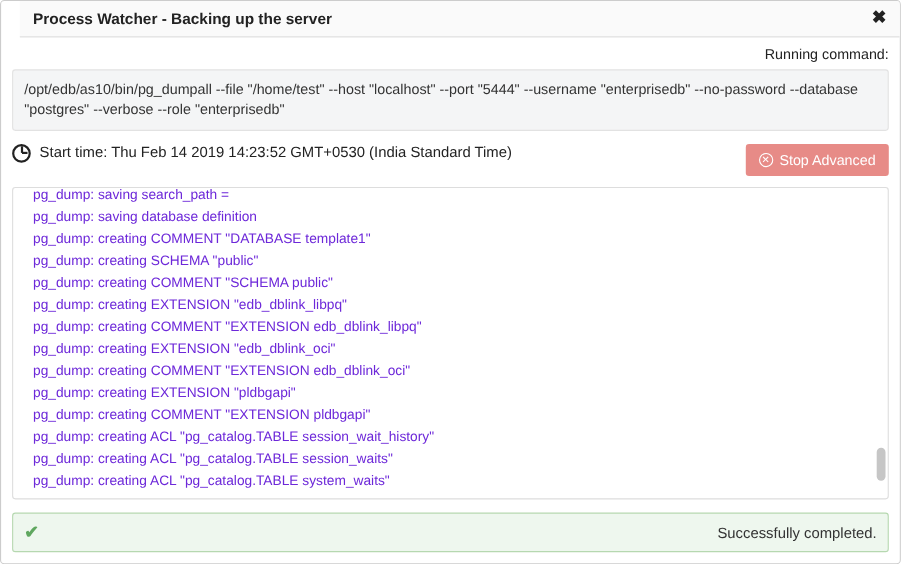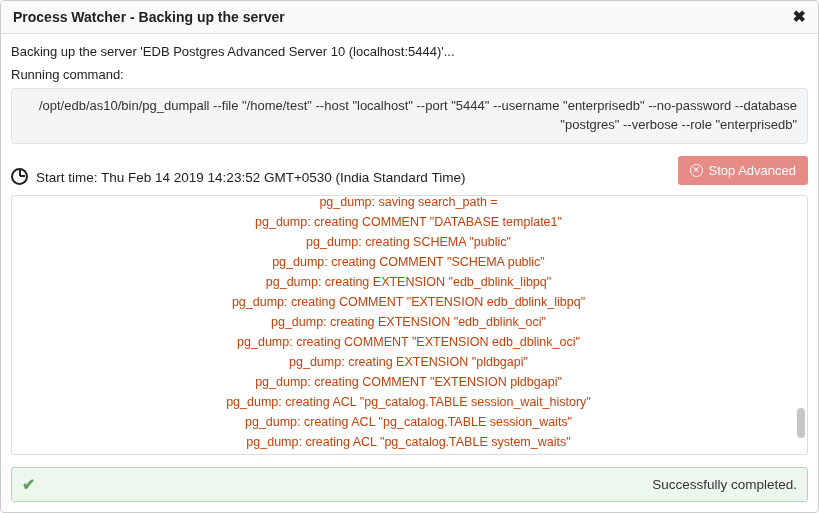--- a/index.html
+++ b/index.html
@@ -24,20 +24,21 @@
     flex-direction: column;
     overflow: hidden;
   }
   .title-bar {
     display: flex;
     justify-content: space-between;
     align-items: center;
     padding: 8px 12px;
     border-bottom: 1px solid #ddd;
     background: #fafafa;
+    margin-left: 17px;
   }
   .title-bar .title {
     font-weight: 600;
     font-size: 14px;
   }
   .close-icon {
     font-weight: bold;
     font-size: 16px;
     cursor: pointer;
     line-height: 1;
@@ -50,34 +51,34 @@
     flex: 1;
     min-height: 0;
   }
   .desc-line {
     font-size: 13px;
     padding: 2px 0 4px 0;
   }
   .running-label {
     font-size: 13px;
     padding-bottom: 2px;
+    text-align: right;
   }
   .command-box {
     background: #f4f5f6;
     border: 1px solid #e2e2e2;
     border-radius: 3px;
     padding: 8px 10px;
     font-size: 13px;
     color: #333;
     line-height: 1.45;
-    text-align: right;
   }
   .time-row {
     display: flex;
-    align-items: flex-end;
+    align-items: flex-start;
     gap: 8px;
     padding: 8px 0 4px 0;
   }
   .clock-icon {
     width: 17px;
     height: 17px;
     border: 2px solid #222;
     border-radius: 50%;
     position: relative;
     flex-shrink: 0;
@@ -141,25 +142,24 @@
   .log-inner {
     position: absolute;
     left: 0;
     right: 12px;
     top: 0;
     bottom: 0;
     padding: 6px 8px 6px 18px;
     overflow: hidden;
   }
   .log-line {
-    color: #c2410c;
+    color: #6d28d9;
     font-size: 12.5px;
     line-height: 1.6;
     white-space: nowrap;
-    text-align: center;
   }
   .scrollbar-track {
     position: absolute;
     right: 2px;
     top: 4px;
     bottom: 4px;
     width: 8px;
   }
   .scrollbar-thumb {
     position: absolute;
@@ -205,39 +205,39 @@
 </head>
 <body>
 
 <div class="window">
   <div class="title-bar">
     <span class="title">Process Watcher - Backing up the server</span>
     <span class="close-icon">✖</span>
   </div>
 
   <div class="content">
-    <div class="desc-line">Backing up the server 'EDB Postgres Advanced Server 10 (localhost:5444)'...</div>
     <div class="running-label">Running command:</div>
     <div class="command-box">/opt/edb/as10/bin/pg_dumpall --file "/home/test" --host "localhost" --port "5444" --username "enterprisedb" --no-password --database "postgres" --verbose --role "enterprisedb"</div>
 
     <div class="time-row">
       <span class="clock-icon"></span>
       <span class="start-time-text">
         <span>Start time:</span>
         <span>Thu Feb 14 2019 14:23:52 GMT+0530 (India Standard Time)</span>
       </span>
       <button class="stop-btn">
         <span class="stop-x">✕</span>
         <span>Stop Advanced</span>
       </button>
     </div>
 
     <div class="log-box">
       <div class="log-inner" id="log-inner" style="margin-top: -10px;">
           <div class="log-line">pg_dump: saving search_path =</div>
+          <div class="log-line">pg_dump: saving database definition</div>
           <div class="log-line">pg_dump: creating COMMENT "DATABASE template1"</div>
           <div class="log-line">pg_dump: creating SCHEMA "public"</div>
           <div class="log-line">pg_dump: creating COMMENT "SCHEMA public"</div>
           <div class="log-line">pg_dump: creating EXTENSION "edb_dblink_libpq"</div>
           <div class="log-line">pg_dump: creating COMMENT "EXTENSION edb_dblink_libpq"</div>
           <div class="log-line">pg_dump: creating EXTENSION "edb_dblink_oci"</div>
           <div class="log-line">pg_dump: creating COMMENT "EXTENSION edb_dblink_oci"</div>
           <div class="log-line">pg_dump: creating EXTENSION "pldbgapi"</div>
           <div class="log-line">pg_dump: creating COMMENT "EXTENSION pldbgapi"</div>
           <div class="log-line">pg_dump: creating ACL "pg_catalog.TABLE session_wait_history"</div>

